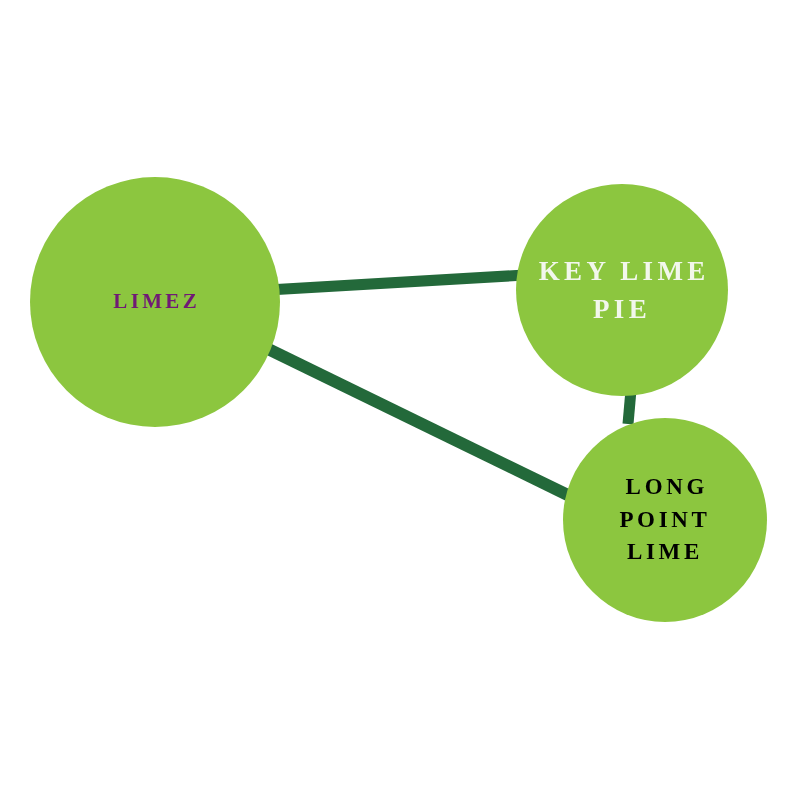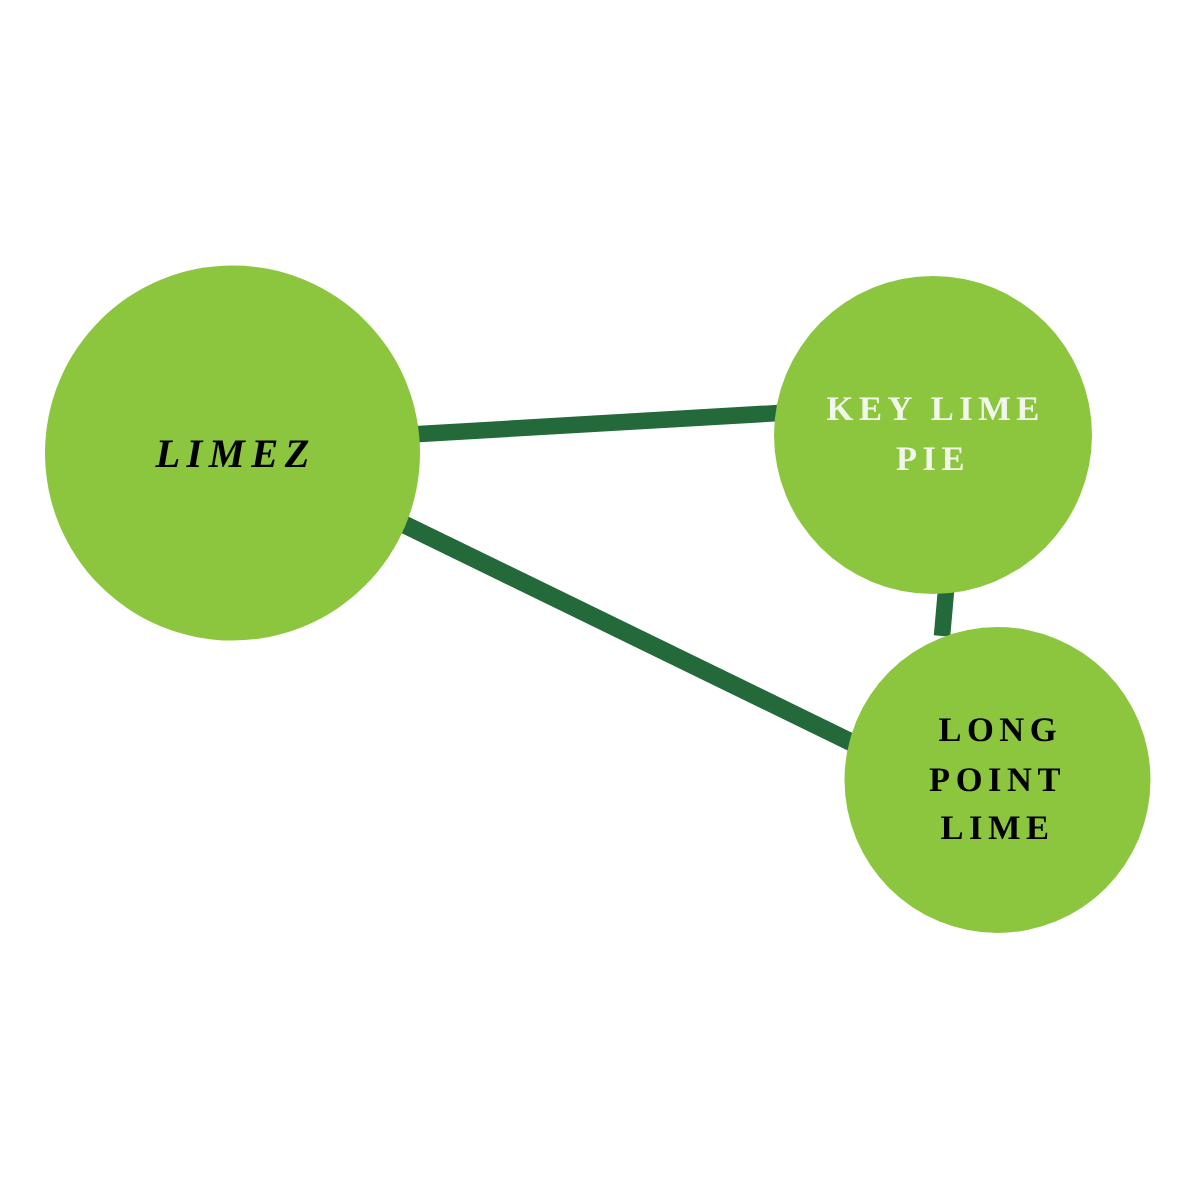--- a/index.html
+++ b/index.html
@@ -55,24 +55,24 @@
   <svg id="edge-layer" viewBox="0 0 800 800">
     <g id="edges-group">
         <line x1="268" y1="290" x2="525" y2="275" stroke="#23693A" stroke-width="11" stroke-linecap="butt"></line>
         <line x1="262" y1="346" x2="578" y2="500" stroke="#23693A" stroke-width="12" stroke-linecap="butt"></line>
         <line x1="631" y1="390" x2="628" y2="424" stroke="#23693A" stroke-width="11" stroke-linecap="butt"></line>
       </g>
   </svg>
 
   <div id="nodes-group">
       <div class="node" style="left: 30px; top: 177px; width: 250px; height: 250px; background: rgb(140, 198, 63);">
-        <span class="node-label" style="font-size: 27px; color: #000000; font-style: italic;">LIMEZ</span>
+        <span class="node-label" style="font-size: 21px; color: #701a75;">LIMEZ</span>
       </div>
       <div class="node" style="left: 516px; top: 184px; width: 212px; height: 212px; background: rgb(140, 198, 63);">
-        <span class="node-label" style="font-size: 23px; color: rgb(242, 247, 236);">KEY LIME
+        <span class="node-label" style="font-size: 27px; color: rgb(242, 247, 236);">KEY LIME
 PIE</span>
       </div>
       <div class="node" style="left: 563px; top: 418px; width: 204px; height: 204px; background: rgb(140, 198, 63);">
         <span class="node-label" style="font-size: 23px; color: #000000;">LONG
 POINT
 LIME</span>
       </div>
     </div>
 
 </div>

